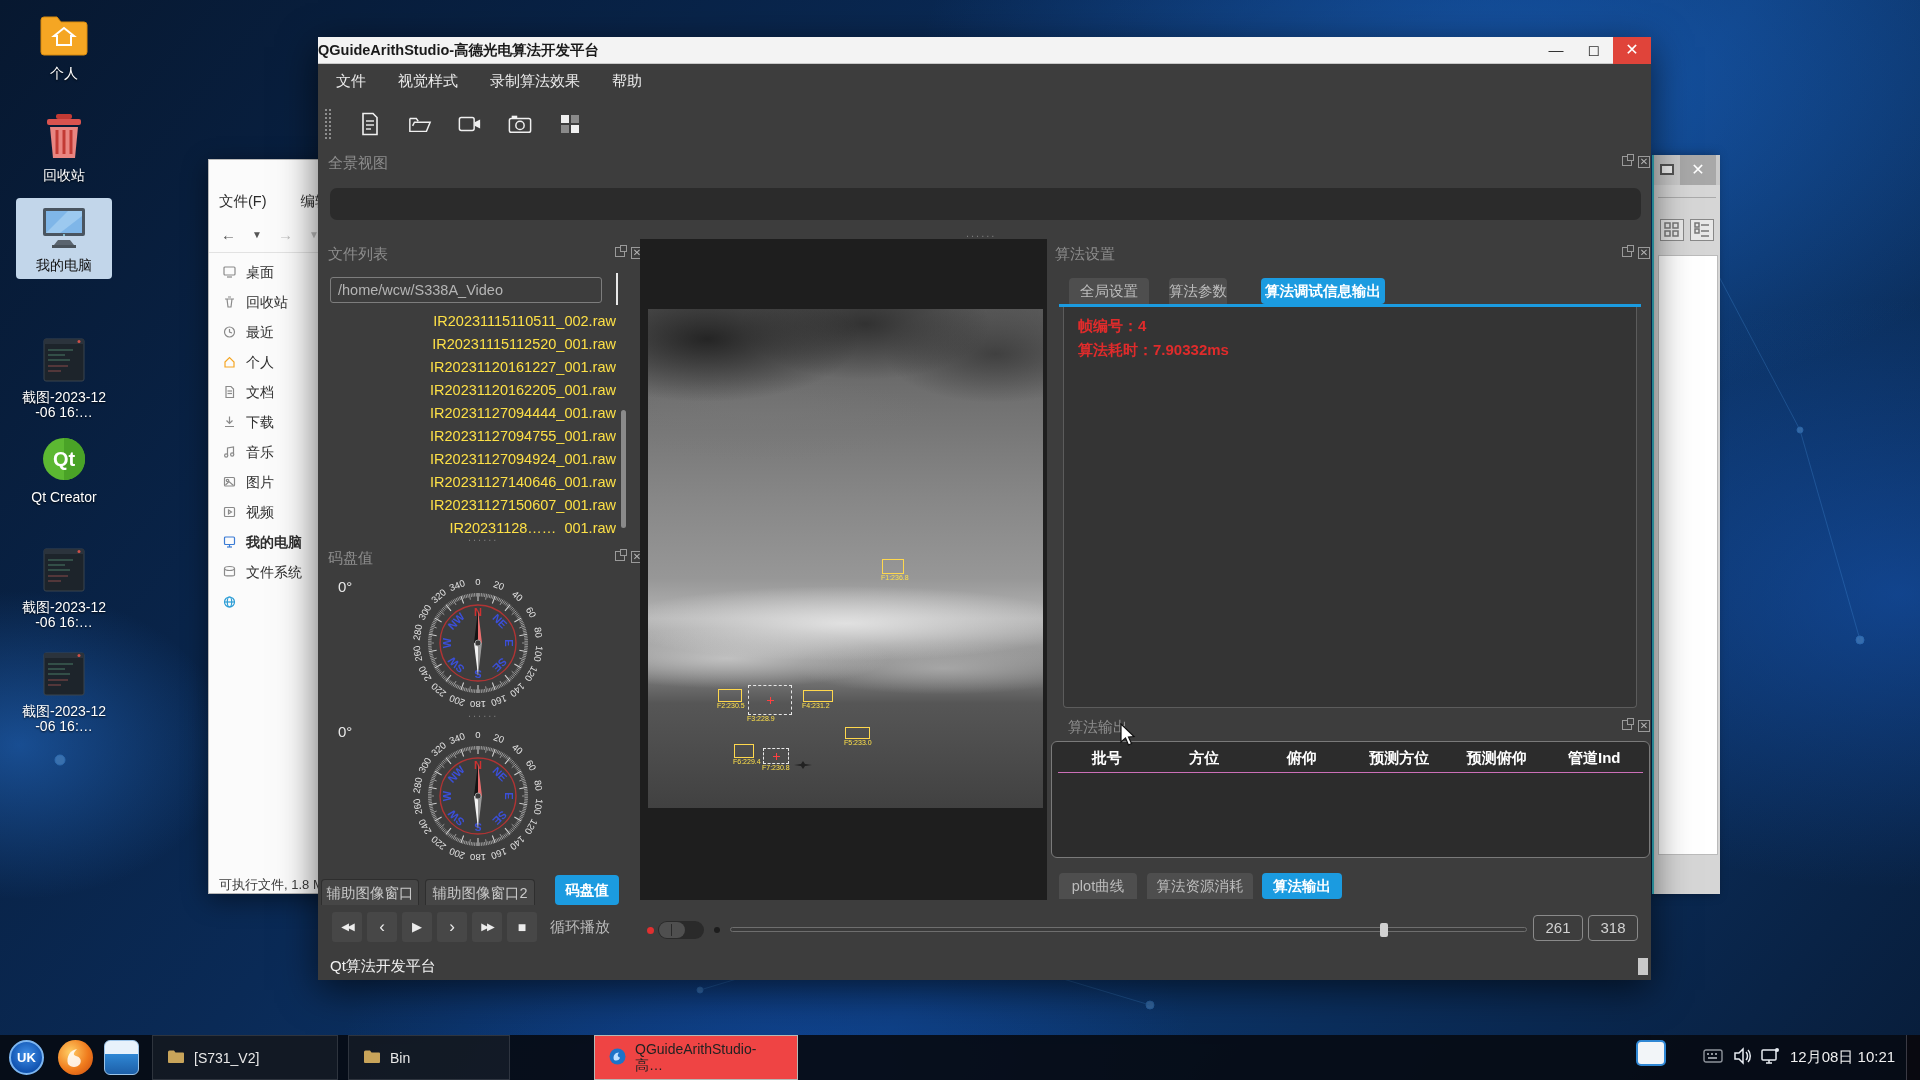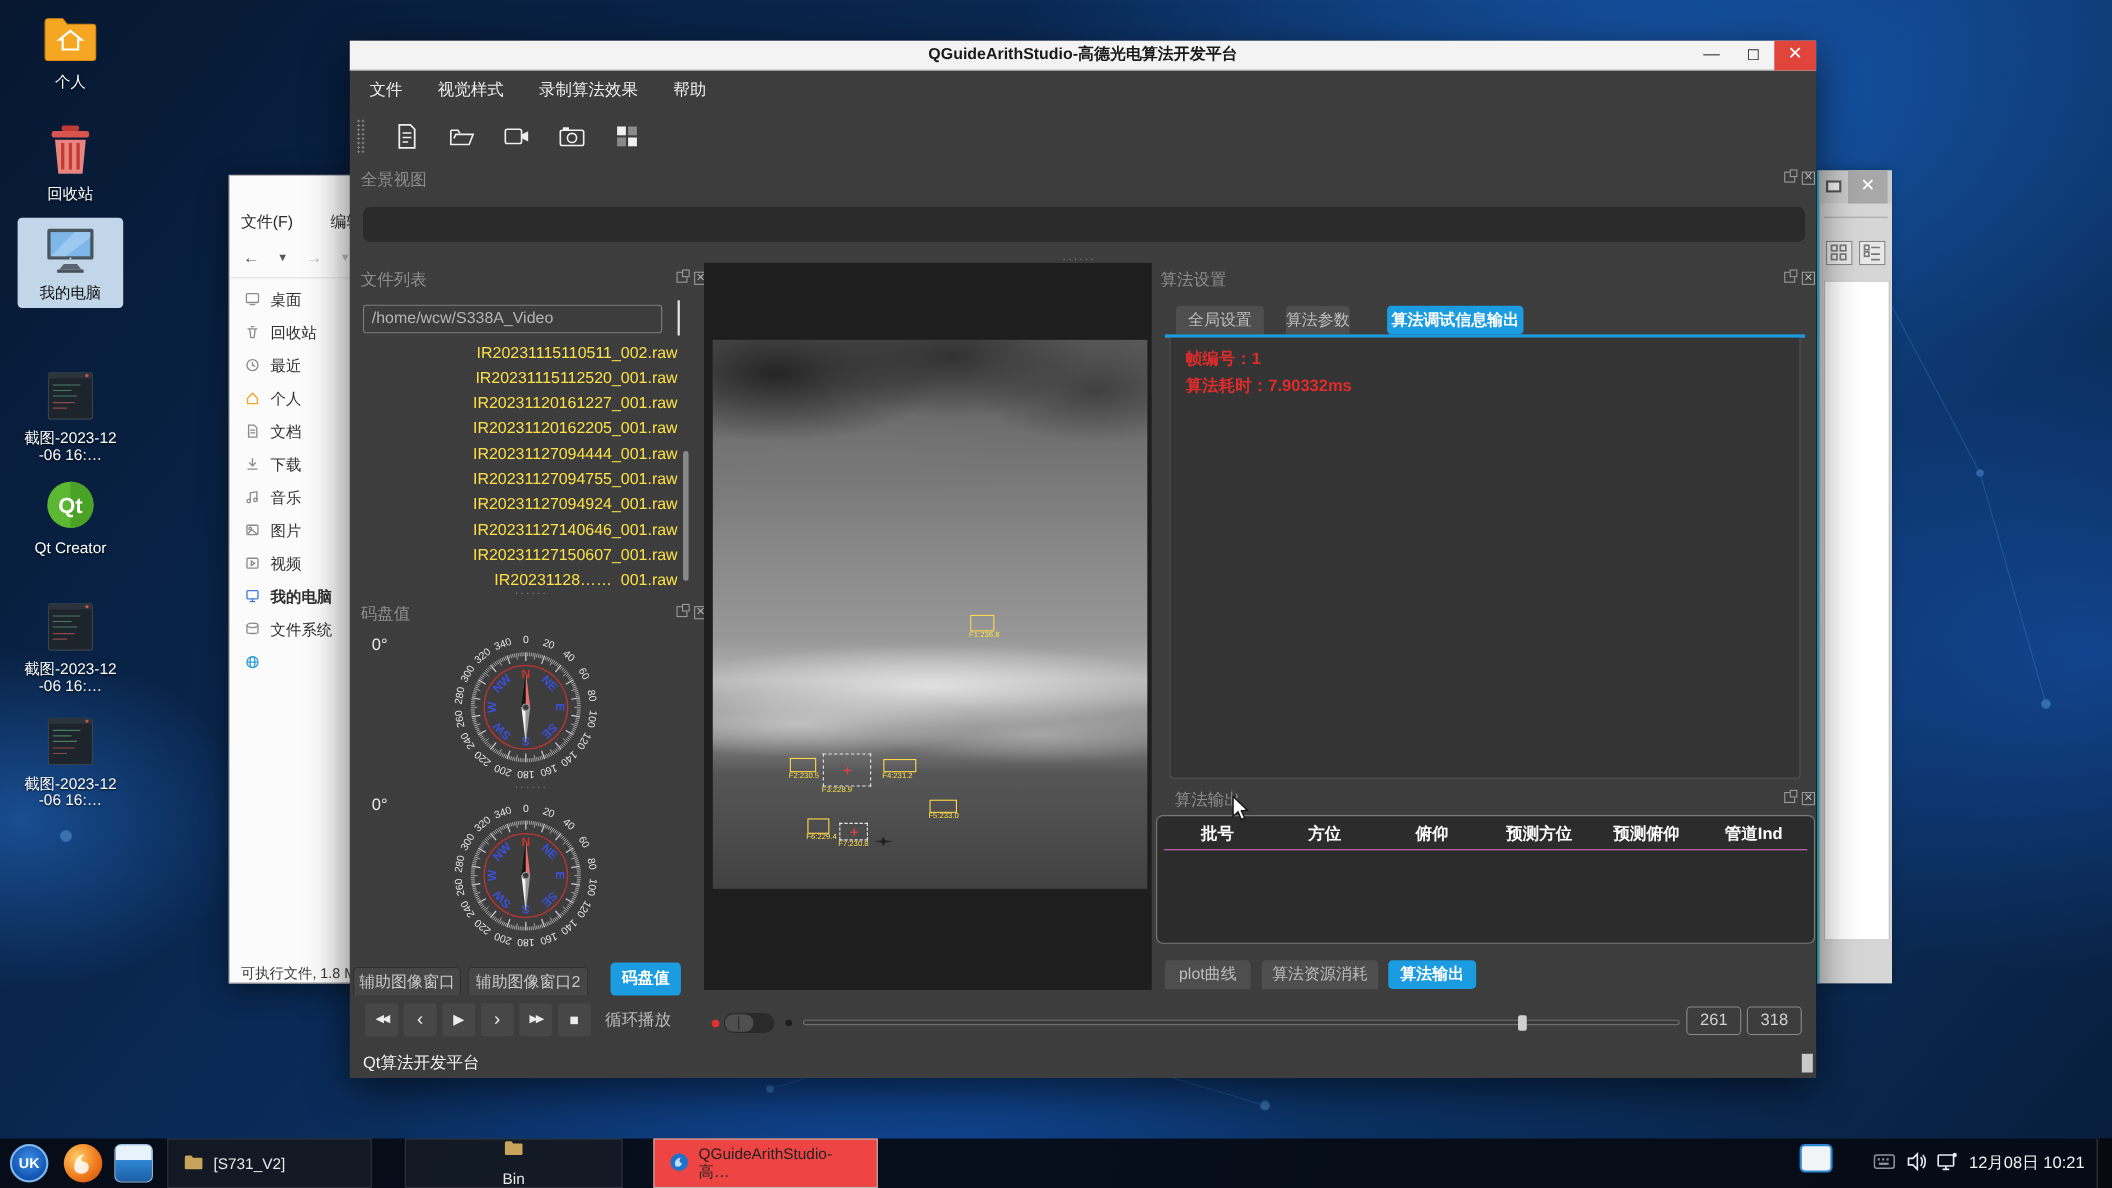--- a/index.html
+++ b/index.html
@@ -48,21 +48,21 @@
     background:#a8a8a8; color:#fff; font-size:16px; font-weight:bold; text-align:center; line-height:30px; }
   #bgwin .tsep { position:absolute; left:4px; top:42px; width:58px; height:1px; background:#aaa; }
   #bgwin .vbtn { position:absolute; top:64px; width:24px; height:22px; border:1px solid #888; background:#e8e8e8; }
   #bgwin .content { position:absolute; left:4px; top:100px; width:60px; height:600px; background:#fff; border:1px solid #bbb; }
 
   
   #win { left:318px; top:37px; width:1333px; height:943px; background:#3d3d3d;
     box-shadow:0 10px 36px rgba(0,0,0,.6); }
   #titlebar { position:absolute; left:0; top:0; width:100%; height:27px; background:#f3f3f3;
     border-bottom:1px solid #c9c9c9; }
-  #title { position:absolute; left:0; top:0; width:100%; text-align:center; line-height:27px;
+  #title { position:absolute; left:0; top:0; width:100%; line-height:27px;
     font-size:14.5px; font-weight:bold; color:#1a1a1a; }
   .wbtn { position:absolute; top:0; width:38px; height:27px; text-align:center; line-height:25px;
     color:#333; font-size:15px; }
   #btn-close { background:#e0443a; color:#fff; font-size:16px; }
   #menubar { position:absolute; left:18px; top:27px; height:35px; display:flex; gap:32px;
     align-items:center; font-size:15px; color:#ececec; }
   #toolbar { position:absolute; left:6px; top:66px; height:42px; display:flex; gap:26px; align-items:center; }
   #tb-handle { width:8px; height:32px;
     background-image:radial-gradient(#8d8d8d 35%, transparent 40%); background-size:4px 4px; }
   .tbi { width:24px; height:24px; display:flex; align-items:center; justify-content:center; }
@@ -1110,21 +1110,21 @@
       <span class="ic-float"></span>
       <span class="ic-close">✕</span>
     </div>
     <div id="settings-tabs">
         <div class="tab" style="left: 751px; top: 241px; width: 80px; padding: 0px;">全局设置</div>
         <div class="tab" style="left: 851px; top: 241px; width: 58px; padding: 0px;">算法参数</div>
         <div class="tab active" style="left: 943px; top: 241px; width: 124px; padding: 0px;">算法调试信息输出</div>
       </div>
     <div id="settings-underline"></div>
     <div id="settings-content">
-        <div class="dbg-line" style="top: 10px;">帧编号：1</div>
+        <div class="dbg-line" style="top: 10px;">帧编号：4</div>
         <div class="dbg-line" style="top: 34px;">算法耗时：7.90332ms</div>
       </div>
 
     <div class="panel-label" style="left:750px;top:681px">算法输出</div>
     <div class="pico" style="left:1304px;top:683px">
       <span class="ic-float"></span>
       <span class="ic-close">✕</span>
     </div>
     <div id="out-table">
       <div id="out-head">
@@ -1174,21 +1174,21 @@
         </svg>
     </div>
     <div class="tb-round" style="left:104px;border-radius:6px;background:linear-gradient(180deg,#e8f2fb 0%,#e8f2fb 40%,#2f87d4 40%,#1d5fa8 100%);border:1px solid #9cc4e8"></div>
     <div id="task-buttons">
         <div class="task-btn" style="left: 152px; width: 186px;">
           <span><svg width="18" height="15" viewBox="0 0 18 15">
               <path d="M1 3 Q1 1.5 2.5 1.5 L7 1.5 L8.5 3.5 L16 3.5 Q17 3.5 17 4.5 L17 13 Q17 14 16 14 L2 14 Q1 14 1 13 Z" fill="#c8a45a"></path>
             </svg></span>
           <span>[S731_V2]</span>
         </div>
-        <div class="task-btn" style="left: 368px; width: 198px; flex-direction: column;">
+        <div class="task-btn" style="left: 348px; width: 162px;">
           <span><svg width="18" height="15" viewBox="0 0 18 15">
               <path d="M1 3 Q1 1.5 2.5 1.5 L7 1.5 L8.5 3.5 L16 3.5 Q17 3.5 17 4.5 L17 13 Q17 14 16 14 L2 14 Q1 14 1 13 Z" fill="#c8a45a"></path>
             </svg></span>
           <span>Bin</span>
         </div>
         <div class="task-btn active" style="left: 594px; width: 204px;">
           <span><svg width="17" height="17" viewBox="0 0 17 17">
               <circle cx="8.5" cy="8.5" r="8" fill="#1e73c8"></circle>
               <path d="M5 12 C3.5 8 6 4.5 10 4.5 C8 7 8.5 9 11 9.5 C10.5 12 8 13.5 5 12Z" fill="#bfe0ff"></path>
             </svg></span>

